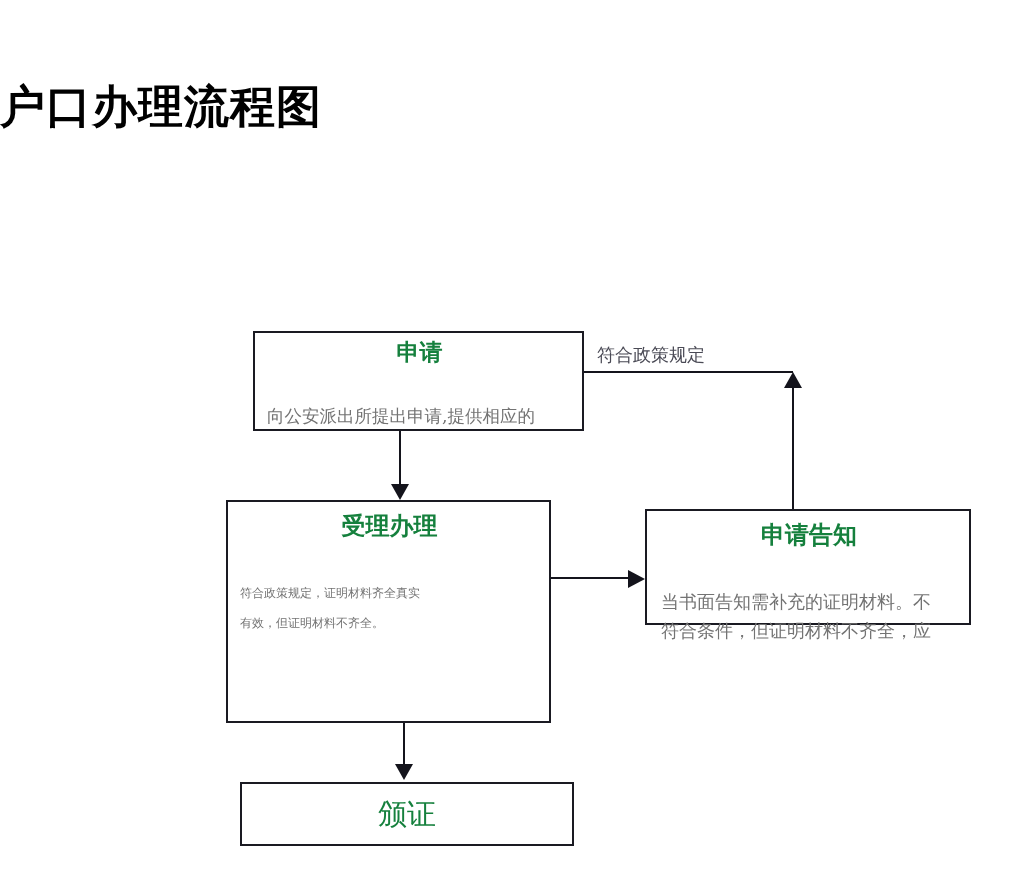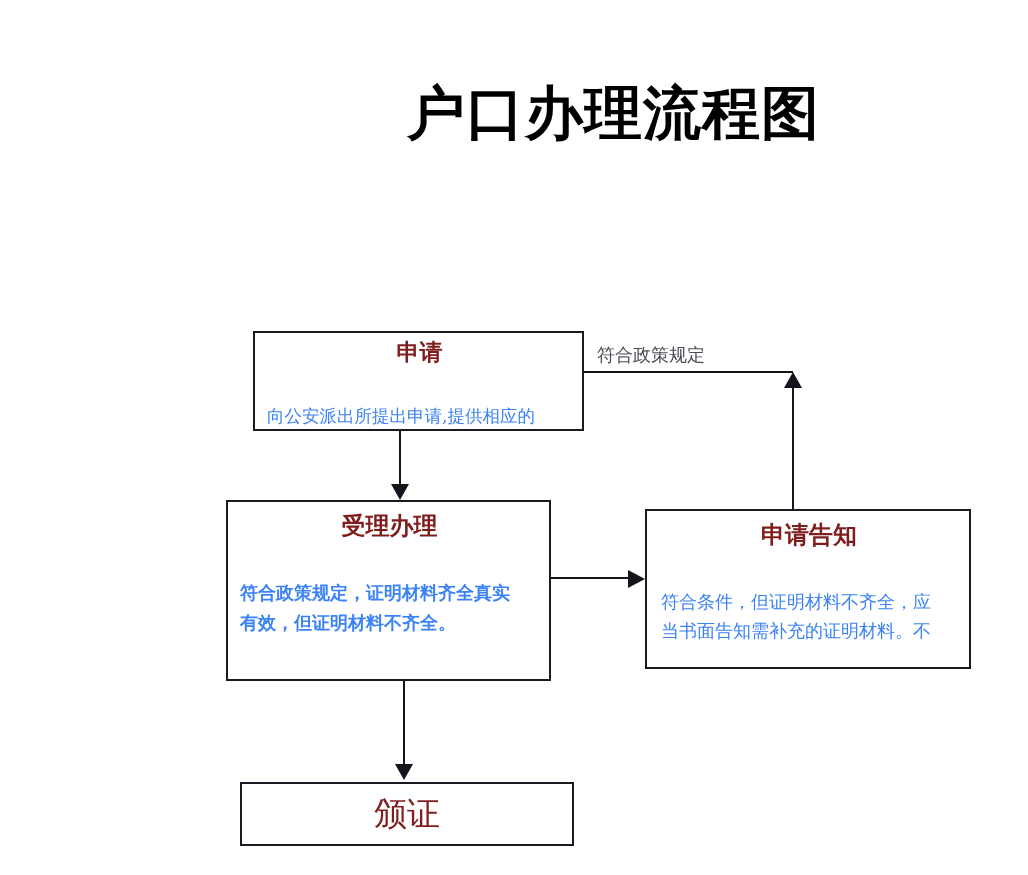--- a/index.html
+++ b/index.html
@@ -16,48 +16,48 @@
     overflow: hidden;
     font-family: "DejaVu Sans", "Liberation Sans", sans-serif;
   }
 
   
   .chart-title {
     position: absolute;
     left: 0;
     top: 84px;
     width: 820px;
-    text-align: right;
+    text-align: left;
     font-family: "DejaVu Sans", "Liberation Sans", sans-serif;
-    font-size: 58px;
+    font-size: 45px;
     font-weight: bold;
     letter-spacing: 1px;
     color: #000000;
     line-height: 1.0;
     white-space: nowrap;
   }
 
   
   .node {
     position: absolute;
     box-sizing: border-box;
     background: #ffffff;
     border: 2px solid #1a1a22;
     z-index: 3;
   }
   .node-title {
     text-align: center;
     font-family: "DejaVu Sans", "Liberation Sans", sans-serif;
     font-weight: bold;
-    color: #7f1d1d;
+    color: #15803d;
     white-space: nowrap;
   }
   .node-body {
     font-family: "DejaVu Serif", "Liberation Serif", serif;
-    color: #3b82f6;
+    color: #737373;
     text-align: left;
     margin-top: 36px;
   }
 
   
   #node-apply {
     left: 253px;
     top: 331px;
     width: 331px;
     height: 100px;
@@ -71,40 +71,39 @@
   #node-apply .node-body {
     font-size: 17.5px;
     line-height: 26px;
   }
 
   
   #node-accept {
     left: 226px;
     top: 500px;
     width: 325px;
-    height: 181px;
+    height: 223px;
     padding: 8px 10px 10px 12px;
   }
   #node-accept .node-title {
     font-size: 24px;
     line-height: 32px;
     margin-bottom: 2px;
   }
   #node-accept .node-body {
-    font-size: 18px;
+    font-size: 12px;
     line-height: 30px;
-    font-weight: bold;
   }
 
   
   #node-notify {
     left: 645px;
     top: 509px;
     width: 326px;
-    height: 160px;
+    height: 116px;
     padding: 8px 12px 0 14px;
   }
   #node-notify .node-title {
     font-size: 24px;
     line-height: 32px;
     margin-bottom: 2px;
   }
   #node-notify .node-body {
     font-size: 18px;
     line-height: 29px;
@@ -114,21 +113,21 @@
   #node-issue {
     left: 240px;
     top: 782px;
     width: 334px;
     height: 64px;
     display: flex;
     align-items: center;
     justify-content: center;
   }
   #node-issue .node-title {
-    font-size: 33px;
+    font-size: 29px;
     line-height: 40px;
     font-weight: normal;
     font-family: "DejaVu Serif", "Liberation Serif", serif;
     text-align: center;
   }
 
   
   .conn-line {
     position: absolute;
     background: #14141c;
@@ -219,22 +218,22 @@
     <div class="node-title">受理办理</div>
     <div class="node-body">
       <div>符合政策规定，证明材料齐全真实</div>
       <div>有效，但证明材料不齐全。</div>
     </div>
   </div>
 
   <div class="node" id="node-notify">
     <div class="node-title">申请告知</div>
     <div class="node-body">
+      <div>当书面告知需补充的证明材料。不</div>
       <div>符合条件，但证明材料不齐全，应</div>
-      <div>当书面告知需补充的证明材料。不</div>
     </div>
   </div>
 
   <div class="node" id="node-issue">
     <div class="node-title">颁证</div>
   </div>
 
 </div>
 
 </body></html>

